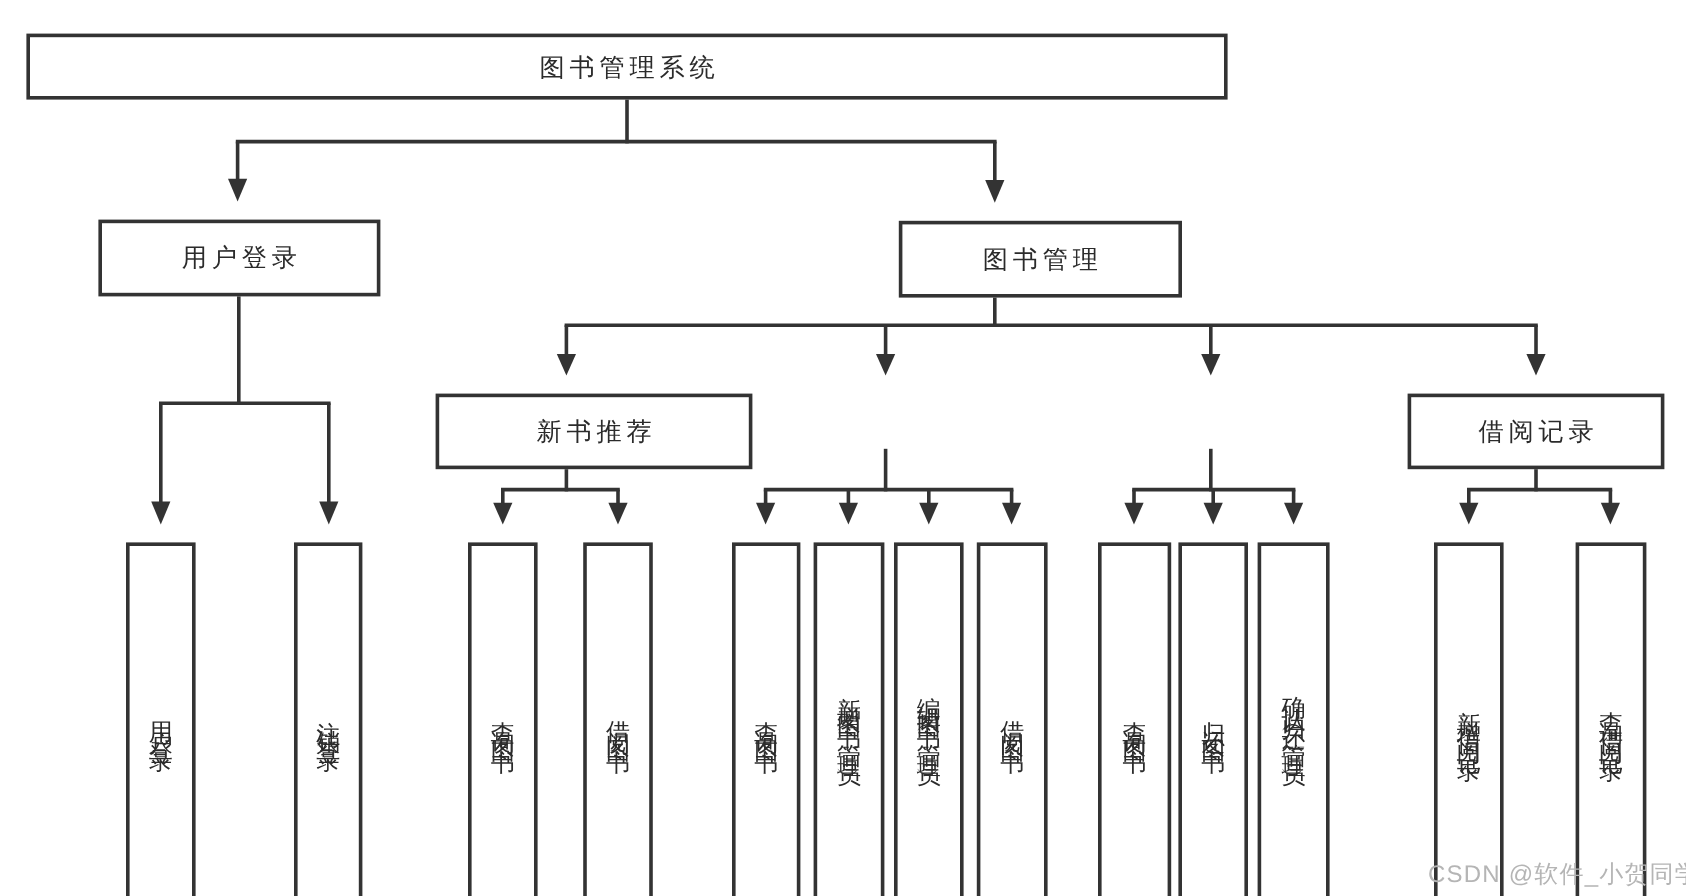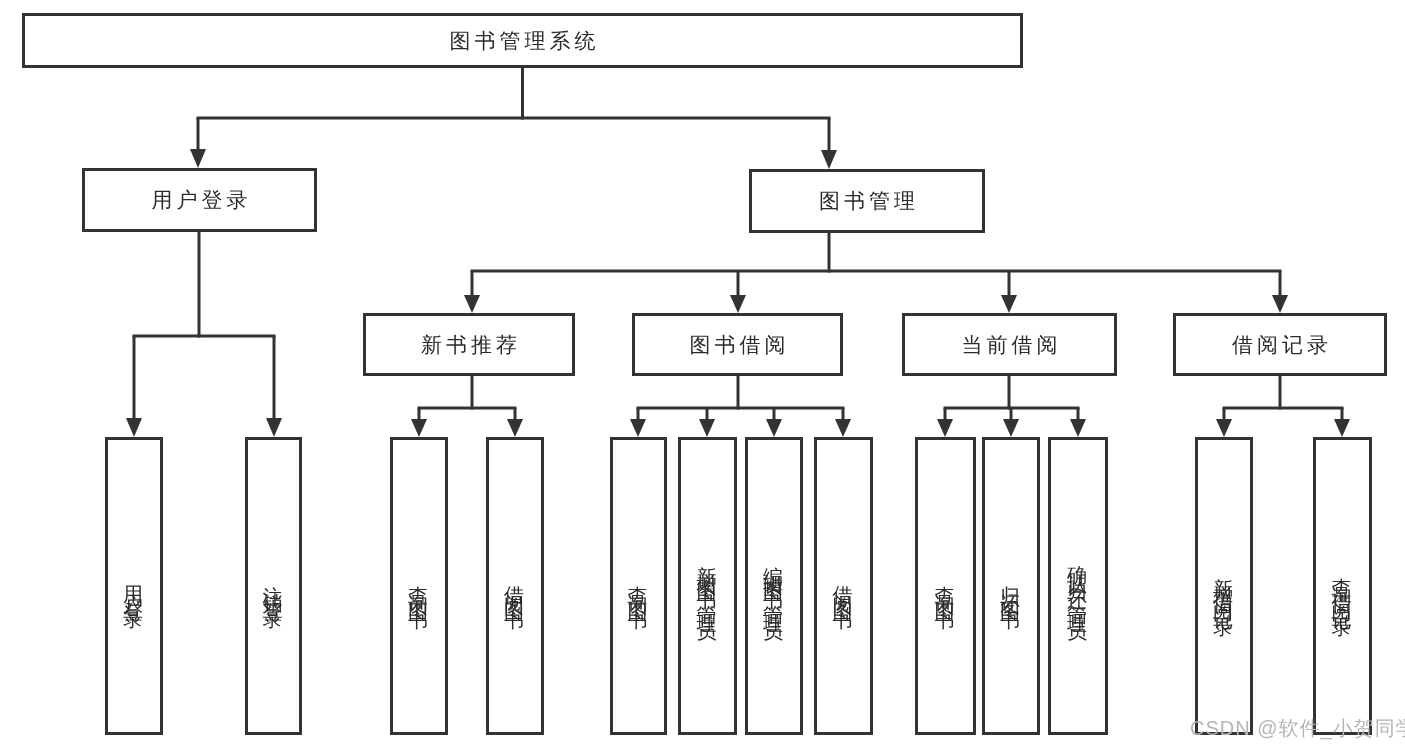--- a/index.html
+++ b/index.html
@@ -7,21 +7,21 @@
     position:relative;width:1405px;height:747px;background:#ffffff;
     font-family:"Liberation Sans",sans-serif;overflow:hidden;
   }
   .connectors{position:absolute;left:0;top:0;z-index:1;}
   .connectors line{stroke:#333333;stroke-width:3;}
   .connectors polygon{fill:#333333;}
   .box{
     position:absolute;box-sizing:border-box;z-index:2;
     border:3px solid #333333;background:#ffffff;color:#2b2b2b;
     display:flex;align-items:center;justify-content:center;
-    font-size:21px;letter-spacing:4px;text-indent:4px;white-space:nowrap;
+    font-size:21px;letter-spacing:4px;text-indent:4px;white-space:nowrap;margin-top:15px;
   }
   .box.v{
     writing-mode:vertical-rl;text-orientation:mixed;
     font-size:20px;letter-spacing:8px;text-indent:0;
   }
   .watermark{
     position:absolute;z-index:3;font-size:20px;color:#b5b5b5;
     letter-spacing:1px;white-space:nowrap;
   }
 </style>
@@ -90,23 +90,21 @@
       <polygon points="1216,419 1232,419 1224,437"></polygon>
     <line x1="1342" y1="408" x2="1342" y2="420"></line>
       <polygon points="1334,419 1350,419 1342,437"></polygon>
   </svg>
 
   <div class="box" style="left:22px;top:13px;width:1001px;height:55px">图书管理系统</div>
 
   <div class="box" style="left:82px;top:168px;width:235px;height:64px">用户登录</div>
   <div class="box" style="left:749px;top:169px;width:236px;height:64px">图书管理</div>
 
-  <div class="box" style="left:363px;top:313px;width:212px;height:63px">新书推荐</div>
-  <div class="box" style="left:632px;top:313px;width:211px;height:63px">图书借阅</div>
-  <div class="box" style="left:902px;top:313px;width:215px;height:63px">当前借阅</div>
+  <div class="box" style="left:363px;top:313px;width:264px;height:63px">新书推荐</div>
   <div class="box" style="left:1173px;top:313px;width:214px;height:63px">借阅记录</div>
 
   <div class="box v" style="left:105px;top:437px;width:58px;height:298px">用户登录</div>
   <div class="box v" style="left:245px;top:437px;width:57px;height:298px">注销登录</div>
 
   <div class="box v" style="left:390px;top:437px;width:58px;height:298px">查询图书</div>
   <div class="box v" style="left:486px;top:437px;width:58px;height:298px">借阅图书</div>
 
   <div class="box v" style="left:610px;top:437px;width:57px;height:298px">查询图书</div>
   <div class="box v" style="left:678px;top:437px;width:59px;height:298px">新增图书（管理员）</div>

